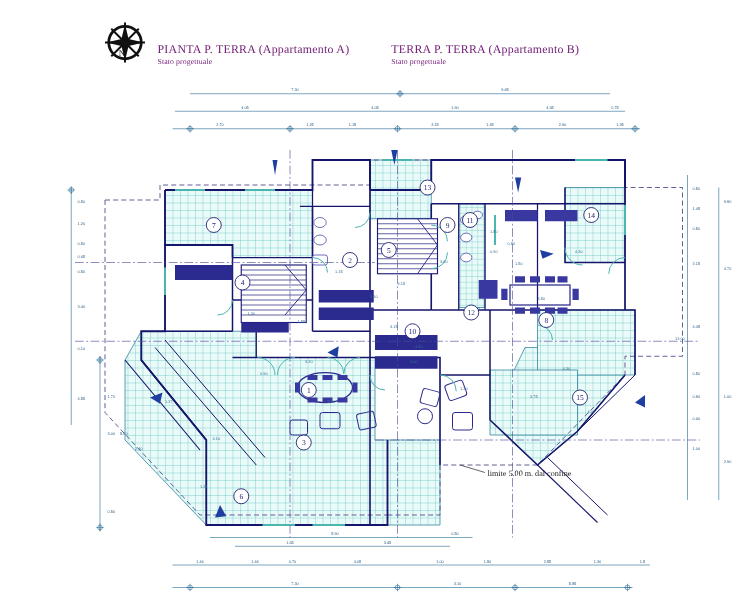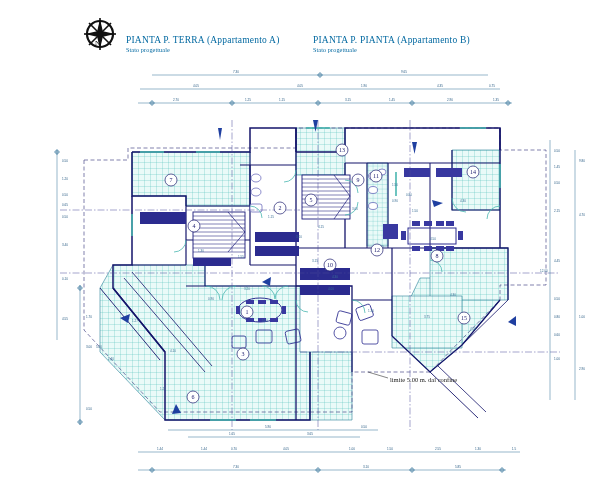--- a/index.html
+++ b/index.html
@@ -1,20 +1,20 @@
 <!DOCTYPE html>
 <html><head>
 <meta charset="utf-8">
 <title>PIANTA P. TERRA</title>
 <style>
   html,body{margin:0;padding:0;background:#ffffff;}
   body{width:600px;height:493px;position:relative;overflow:hidden;
        font-family:"Liberation Serif",serif;color:#1b1b1b;}
   #sheet{position:absolute;inset:0;width:600px;height:493px;}
-  .ttl{position:absolute;font-family:"Liberation Serif",serif;color:#0369a1;white-space:nowrap;}
+  .ttl{position:absolute;font-family:"Liberation Serif",serif;color:#701a75;white-space:nowrap;}
   .ttl .t1{font-size:9.5px;letter-spacing:.2px;display:block;}
   .ttl .t2{font-size:6.2px;display:block;margin-top:1px;letter-spacing:.1px;}
   #titleA{left:126px;top:35px;}
   #titleB{left:313px;top:35px;}
   #compass{position:absolute;left:80px;top:14px;width:40px;height:40px;}
   .rmnum{font-family:"Liberation Serif",serif;font-size:6px;fill:#1c1c6e;}
   .dimtxt{font-family:"Liberation Sans",sans-serif;font-size:3.1px;fill:#2d5f86;}
   .dimtxt2{font-family:"Liberation Sans",sans-serif;font-size:3.1px;fill:#3a6f95;}
   .note{position:absolute;font-family:"Liberation Serif",serif;font-size:6.5px;color:#1a1a1a;white-space:nowrap;}
   #noteLimite{left:390px;top:376px;}
@@ -451,17 +451,17 @@
   </g>
   <circle cx="20" cy="20" r="2.6" fill="#111"></circle>
   <text x="15" y="31" font-family="Liberation Serif, serif" font-size="7" fill="#111">N</text>
 </svg>
 
 <div class="ttl" id="titleA">
   <span class="t1">PIANTA P. TERRA (Appartamento A)</span>
   <span class="t2">Stato progettuale</span>
 </div>
 <div class="ttl" id="titleB">
-  <span class="t1">PIANTA P. PIANTA (Appartamento B)</span>
+  <span class="t1">TERRA P. TERRA (Appartamento B)</span>
   <span class="t2">Stato progettuale</span>
 </div>
 
 <div class="note" id="noteLimite">limite 5.00 m. dal confine</div>
 
 </body></html>

